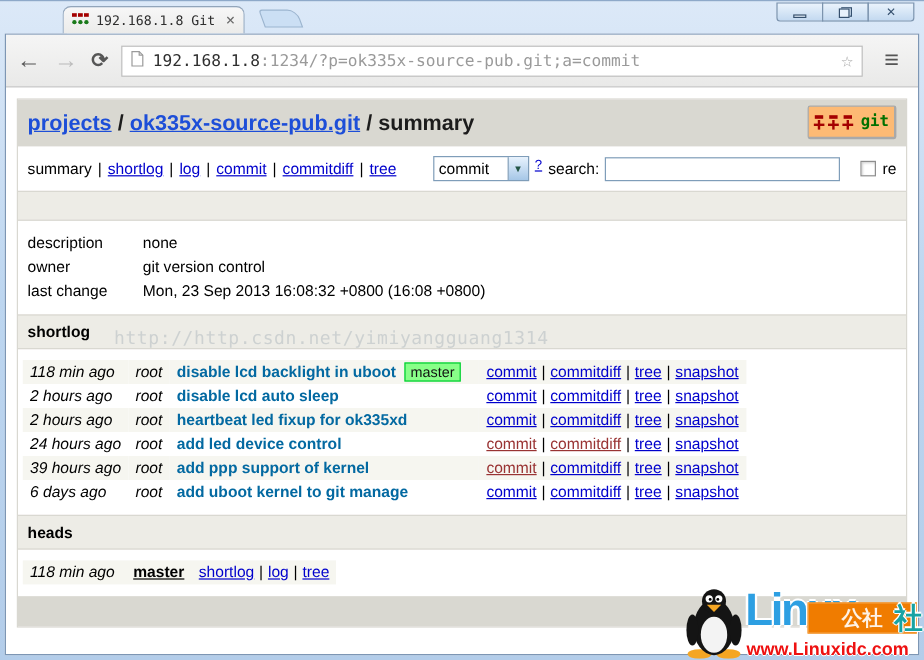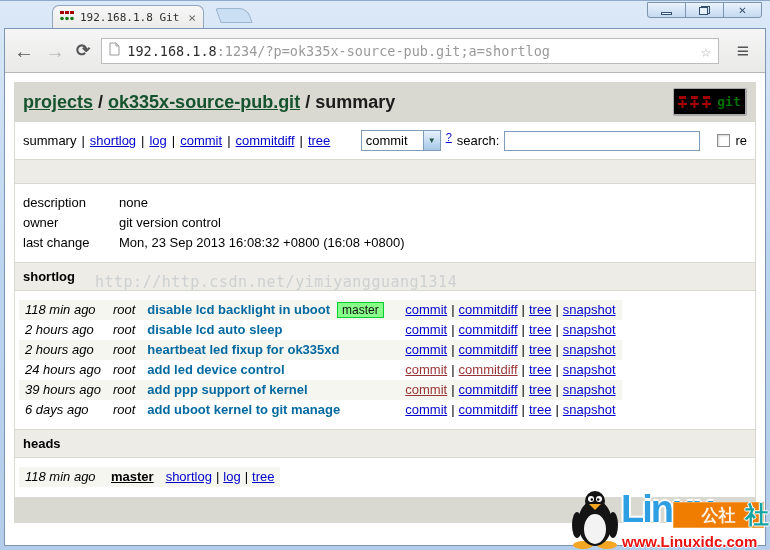--- a/index.html
+++ b/index.html
@@ -48,22 +48,22 @@
   .url-host { color:#2f2f2f; }
   .url-rest { color:#9a9a9a; }
   .star { margin-left:auto; color:#a8a8a8; font-size:17px; }
   .menu-btn { width:26px; text-align:center; color:#555; font-size:21px; font-weight:bold; line-height:1; }
 
   
   .viewport { flex:1; position:relative; background:#fff; overflow:hidden; font-size:13px; color:#000; }
   .gitweb { margin:9px 9px 0 9px; border:1px solid #d9d8d1; }
 
   .page_header { position:relative; background:#d9d8d1; padding:9px 8px; font-size:18px; font-weight:bold; color:#1c1c1c; }
-  .page_header a { color:#14532d; }
-  .logo-btn { position:absolute; top:5px; right:8px; width:74px; height:28px; background:#000000;
+  .page_header a { color:#1d4ed8; }
+  .logo-btn { position:absolute; top:5px; right:8px; width:74px; height:28px; background:#fdba74;
     border:1px solid #a9a9a9; border-right-width:2px; border-bottom-width:2px; border-radius:2px;
     display:flex; align-items:center; justify-content:center; gap:5px; }
   .logo-git { color:#007000; font-family:"DejaVu Sans Mono",monospace; font-size:13px; font-weight:bold; }
 
   .page_nav { padding:8px; display:flex; align-items:center; white-space:nowrap; font-size:13px; }
   .page_nav a { color:#0000cc; }
   .nav-sep { margin:0 5px; }
   .searchform { margin-left:auto; display:flex; align-items:center; gap:5px; }
   .fselect { width:80px; height:21px; border:1px solid #7f9db9; background:#fff; display:flex; align-items:stretch; font-size:13px; }
   .fselect .val { flex:1; padding:2px 0 0 4px; }
@@ -155,21 +155,21 @@
       <span class="nav-ico">←</span>
       <span class="nav-ico fwd">→</span>
       <span class="nav-ico reload">⟳</span>
       <div class="addressbar">
         <span>
           <svg width="11" height="14" viewBox="0 0 11 14">
               <path d="M1 1 h6 l3 3 v9 h-9 z" fill="#fff" stroke="#9a9a9a"></path>
               <path d="M7 1 v3 h3" fill="none" stroke="#9a9a9a"></path>
             </svg>
         </span>
-        <span><span class="url-host">192.168.1.8</span><span class="url-rest">:1234/?p=ok335x-source-pub.git;a=shortlog</span></span>
+        <span><span class="url-host">192.168.1.8</span><span class="url-rest">:1234/?p=ok335x-source-pub.git;a=commit</span></span>
         <span class="star">☆</span>
       </div>
       <div class="menu-btn">≡</div>
     </div>
 
     <div class="viewport">
 
       <div class="gitweb">
 
         <div class="page_header">

